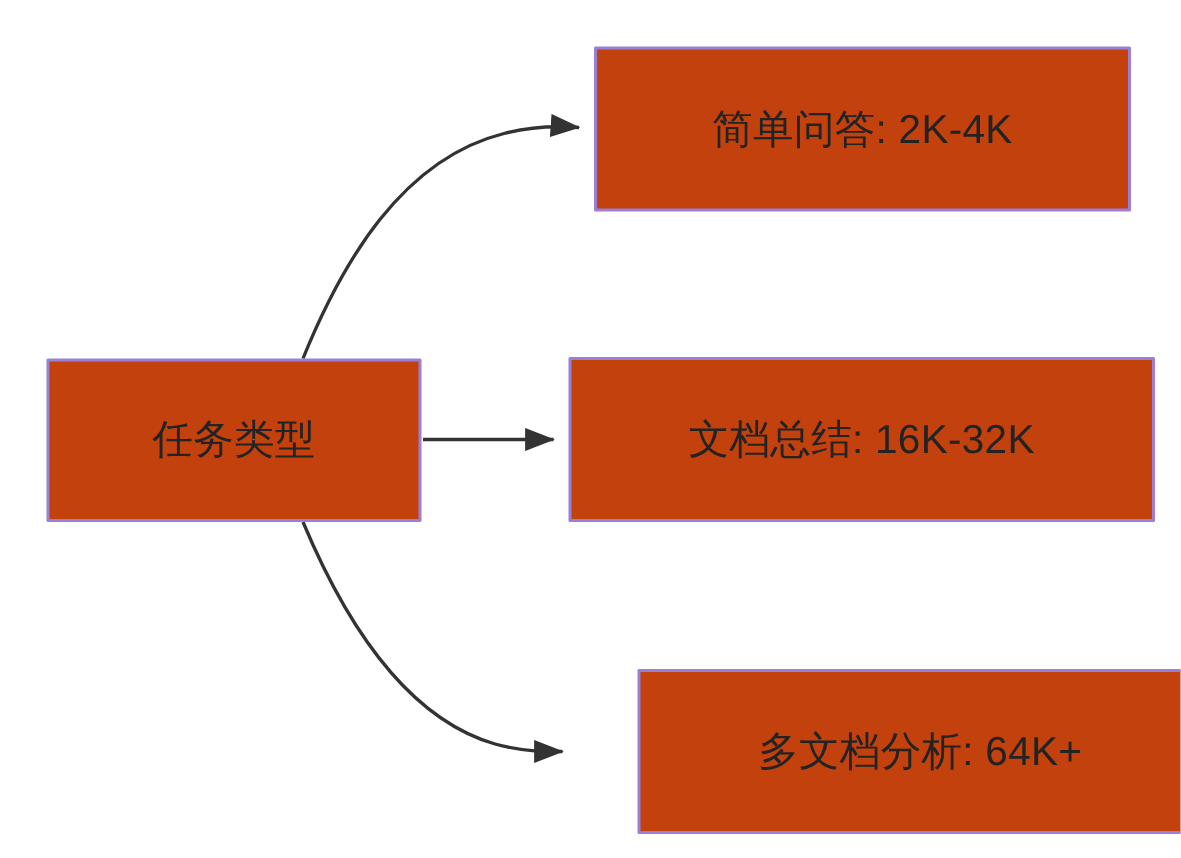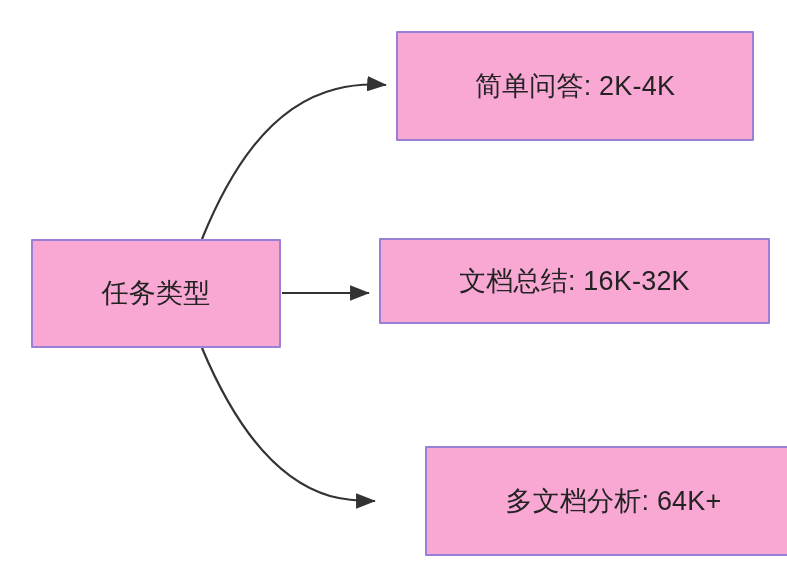--- a/index.html
+++ b/index.html
@@ -25,37 +25,37 @@
     position: absolute;
     left: 0;
     top: 0;
     width: 787px;
     height: 572px;
     pointer-events: none;
   }
   .node {
     position: absolute;
     box-sizing: border-box;
-    background: #f9a8d4;
+    background: #c2410c;
     border: 2px solid #9a7fd6;
     border-radius: 1px;
     display: flex;
     align-items: center;
     justify-content: center;
   }
   .node-label {
     color: #232323;
     font-size: 27px;
     line-height: 1.2;
     letter-spacing: 0.2px;
     white-space: nowrap;
   }
   #node-source   { left: 31px;  top: 239px; width: 250px; height: 109px; justify-content: center; }
   #node-simple   { left: 396px; top: 31px;  width: 358px; height: 110px; }
-  #node-doc      { left: 379px; top: 238px; width: 391px; height: 86px; }
+  #node-doc      { left: 379px; top: 238px; width: 391px; height: 110px; }
   #node-multidoc { left: 385px; top: 446px; width: 377px; height: 110px; margin-left: 40px; }
 </style>
 </head>
 <body>
 
 <div id="diagram-canvas">
 
   <svg class="edge-layer" viewBox="0 0 787 572" width="787" height="572" xmlns="http://www.w3.org/2000/svg">
     <defs>
       <marker id="arrowhead" markerWidth="9" markerHeight="7" refX="8.6" refY="3.5" orient="auto" markerUnits="strokeWidth">

